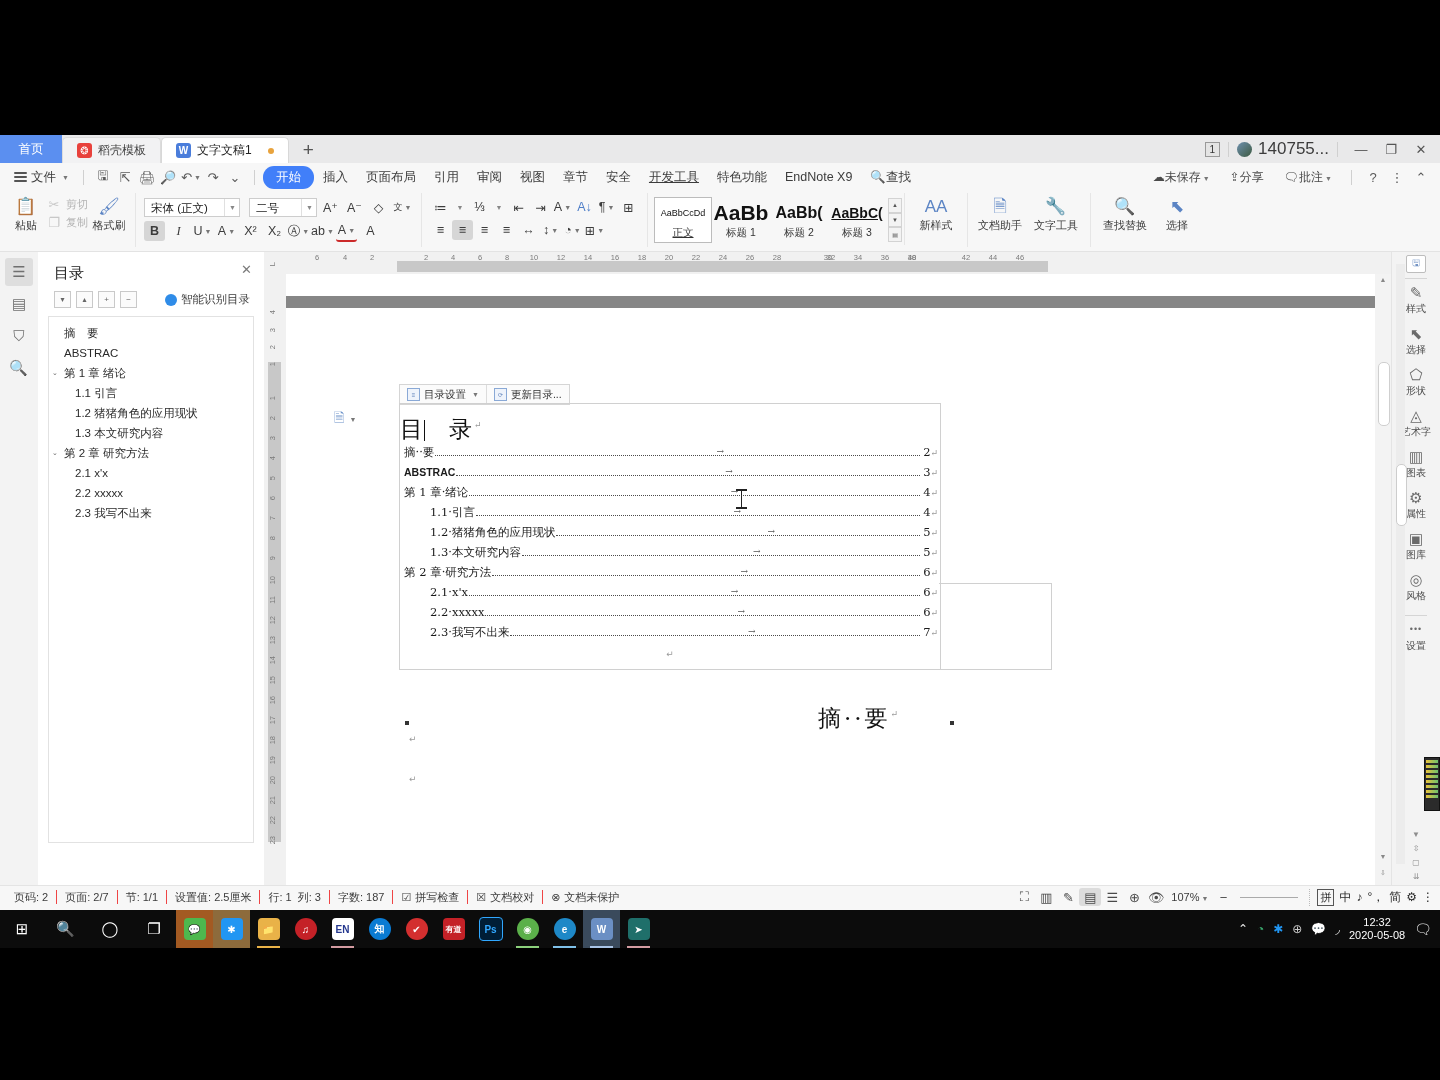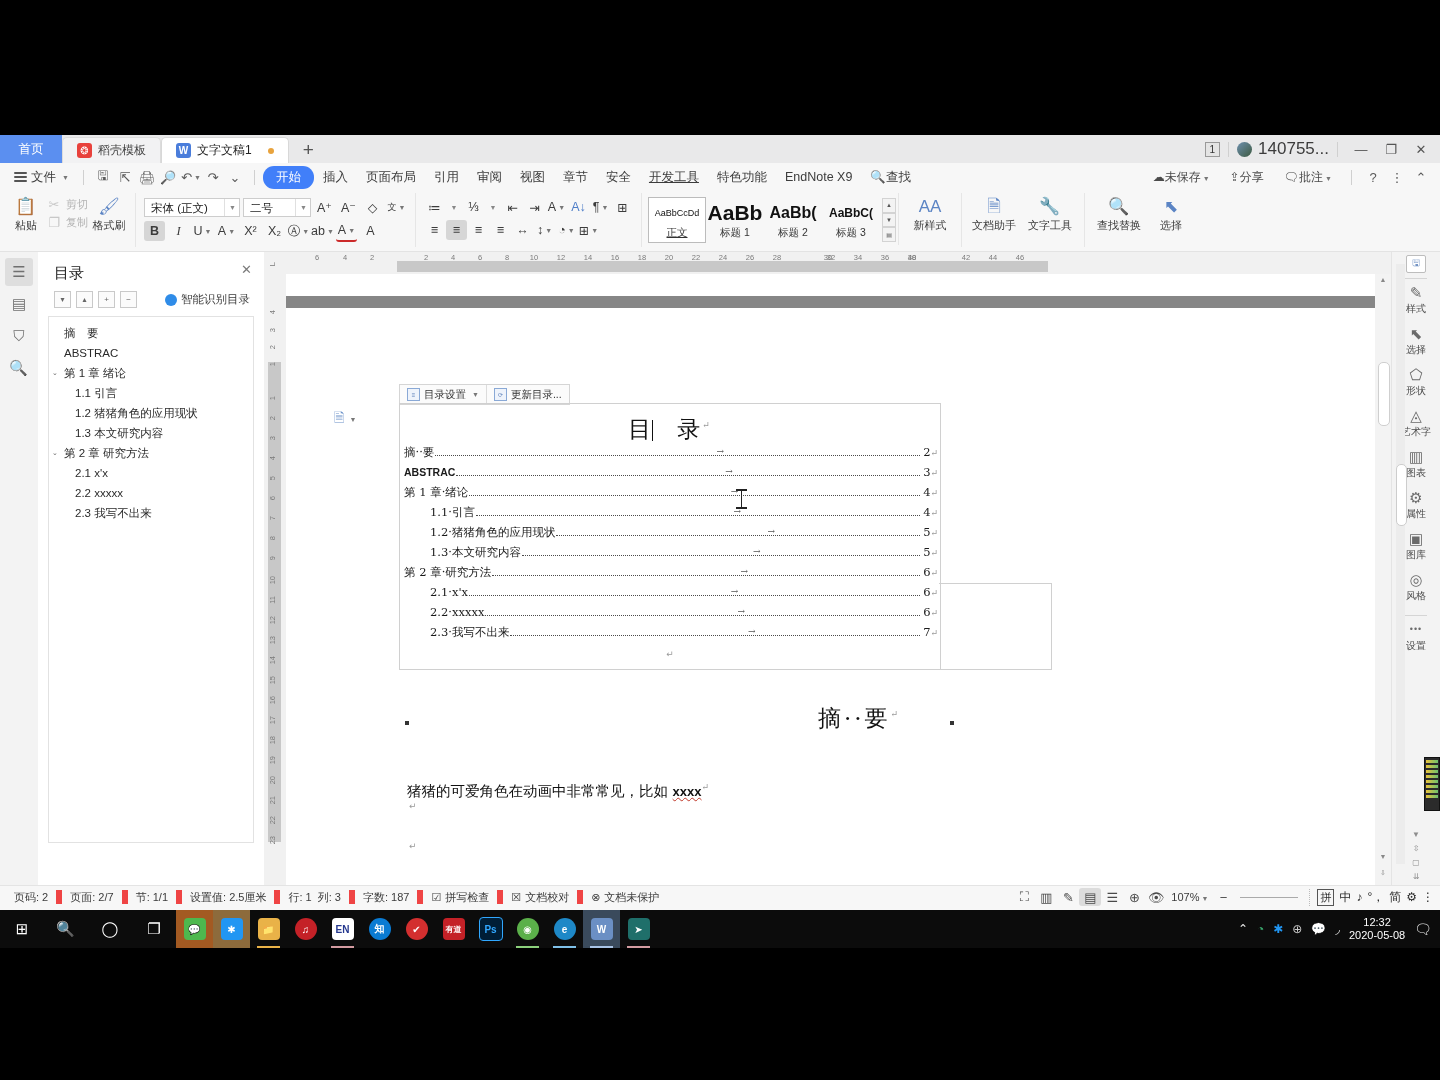--- a/index.html
+++ b/index.html
@@ -63,21 +63,21 @@
   .tb.small{width:16px;font-size:7px;color:#888;}
   .alrow{display:flex;align-items:center;gap:1px;}
 
   .styles{display:flex;align-items:center;height:50px;padding:2px 2px 0 6px;border-right:1px solid #e6e6e6;}
   .stylebox{width:58px;height:46px;display:flex;flex-direction:column;align-items:center;justify-content:center;
             border:1px solid transparent;box-sizing:border-box;}
   .stylebox.sel{border:1px solid #bcbcbc;background:#fff;}
   .stylebox .prev{font-size:9px;color:#111;line-height:26px;height:26px;display:flex;align-items:center;}
   .stylebox .prev.h1{font-size:21px;font-weight:bold;}
   .stylebox .prev.h2{font-size:16px;font-weight:bold;}
-  .stylebox .prev.h3{font-size:12px;font-weight:bold;}
+  .stylebox .prev.h3{font-size:14px;font-weight:bold;text-decoration:underline;}
   .stylebox .nm{font-size:10.5px;color:#333;}
   .stylebox.sel .nm{text-decoration:underline;}
   .spin{display:flex;flex-direction:column;justify-content:space-between;height:44px;margin-left:2px;}
   .spin div{width:12px;height:13px;border:1px solid #d3d3d3;background:#f3f3f3;font-size:6px;
             display:flex;align-items:center;justify-content:center;color:#555;}
 
   
   .main{position:relative;height:633px;background:#fff;display:flex;}
 
   .leftico{width:38px;background:#f3f3f3;padding-top:6px;display:flex;flex-direction:column;align-items:center;gap:4px;}
@@ -111,21 +111,21 @@
   .page{position:absolute;left:0;right:16px;top:56px;bottom:0;background:#fff;}
 
   .tocbar{position:absolute;left:113px;top:76px;display:flex;align-items:center;
           border:1px solid #d5d5d5;background:#fbfbfb;height:19px;font-size:10.5px;color:#333;}
   .tocbar .seg{display:flex;align-items:center;gap:4px;padding:0 7px;height:100%;}
   .tocbar .seg+.seg{border-left:1px solid #dcdcdc;}
   .miniico{width:11px;height:11px;border:1px solid #8aa9d6;background:#eef3fb;font-size:6px;color:#5b7fb8;
            display:flex;align-items:center;justify-content:center;}
 
   .tocfield{position:absolute;left:113px;top:95px;width:540px;height:265px;border:1px solid #d0d0d0;}
-  .toctitle{text-align:center;font-family:"DejaVu Serif","Liberation Serif",serif;font-size:23px;color:#111;
+  .toctitle{text-align:left;font-family:"DejaVu Serif","Liberation Serif",serif;font-size:23px;color:#111;
             padding-top:10px;letter-spacing:2px;position:relative;}
   .caretbar{display:inline-block;width:1px;height:21px;background:#111;vertical-align:-4px;margin:0 -1px;}
   .pilcrow{font-size:9px;color:#9a9a9a;vertical-align:super;}
   .tocrow{display:flex;align-items:baseline;font-size:11.5px;color:#1a1a1a;height:20px;padding:0 2px 0 4px;
           font-family:"DejaVu Serif","Liberation Serif",serif;}
   .tocrow.i1{padding-left:30px;}
   .tocrow .lbl{white-space:nowrap;}
   .tocrow .dots{flex:1;border-bottom:1px dotted #4a4a4a;margin:0 1px 3px 1px;position:relative;}
   .tocrow .arr{position:absolute;left:58%;top:-9px;font-size:9px;color:#555;}
   .tocrow .pg{white-space:nowrap;padding-left:2px;}
@@ -159,21 +159,21 @@
   .ritem .tx{font-size:10px;color:#4a4a4a;}
   .rmini{position:absolute;right:0;bottom:74px;width:14px;height:52px;background:#2b2b2b;border:1px solid #111;}
   .rmini i{display:block;height:3px;margin:2px 1px;background:linear-gradient(90deg,#e8c23a,#6ec06e);}
   .rscroll{position:absolute;left:4px;top:12px;width:9px;height:600px;background:#ececec;}
   .rscroll .th{position:absolute;left:0;top:200px;width:9px;height:60px;background:#fff;border:1px solid #cdcdcd;border-radius:5px;}
   .rbottom{position:absolute;bottom:4px;left:0;width:100%;display:flex;flex-direction:column;align-items:center;gap:5px;color:#8d8d8d;font-size:8px;}
 
   
   .status{height:22px;background:#f7f7f7;border-top:1px solid #e4e4e4;display:flex;align-items:center;
           font-size:11px;color:#3c3c3c;padding:0 6px;}
-  .st{padding:0 8px;white-space:nowrap;border-right:6px solid #ef4444;height:14px;line-height:14px;}
+  .st{padding:0 8px;white-space:nowrap;border-right:1px solid #ef4444;height:14px;line-height:14px;}
   .st.nb{border-right:none;}
   .st.ic{display:flex;align-items:center;gap:4px;}
   .status .right{margin-left:auto;display:flex;align-items:center;gap:0;}
   .sib{width:22px;height:18px;display:flex;align-items:center;justify-content:center;font-size:13px;color:#4a4a4a;border-radius:3px;}
   .sib.on{background:#dcdcdc;}
   .zoomtxt{font-size:11px;color:#3c3c3c;padding:0 4px;}
   .zline{width:58px;height:1px;background:#aaa;margin:0 6px;}
   .imebar{display:flex;align-items:center;gap:5px;border-left:1px dotted #bbb;padding-left:7px;margin-left:5px;font-size:12px;color:#2b2b2b;}
   .imebar .box{border:1px solid #555;padding:0 2px;font-size:11px;}
 
@@ -287,21 +287,21 @@
       </div>
     </div>
 
     <div class="grp">
       <div class="fontsel">
         <div class="selrow">
           <div class="combo" style="width:96px;">
             <span class="cv">宋体 (正文)</span>
             <span class="ca">▼</span>
           </div>
-          <div class="combo" style="width:68px;">
+          <div class="combo" style="width:68px;margin-left:6px;">
             <span class="cv">二号</span>
             <span class="ca">▼</span>
           </div>
           <span class="tb">A⁺</span>
           <span class="tb">A⁻</span>
           <span class="tb">◇</span>
           <span class="tb" style="font-size:9px;">文<span class="caret">▼</span></span>
         </div>
         <div class="selrow">
           <span class="tb on" style="font-weight:bold;">B</span>
@@ -632,21 +632,20 @@
         </div>
 
         <div style="position:absolute;left:653px;top:275px;width:112px;height:85px;border:1px solid #d0d0d0;border-left:none;"></div>
 
         <div class="abswrap">
           <div class="marks">
             <span class="mk" style="left:103px;top:0;"></span>
             <span class="mk" style="left:648px;top:0;"></span>
           </div>
           <div class="abstitle" style="padding-left:50px;"><span>摘··要</span><span class="pilcrow">↵</span></div>
-          <div class="abstext"><span>猪猪的可爱角色在动画中非常常见，比如 </span><span class="squig">xxxx</span><span class="pilcrow">↵</span></div>
           <div class="emptyline">↵</div>
           <div class="emptyline">↵</div>
         </div>
 
         <div style="position:absolute;left:455px;top:183px;width:1px;height:18px;background:#222;"></div>
         <div style="position:absolute;left:450px;top:181px;width:11px;height:2px;background:#222;"></div>
         <div style="position:absolute;left:450px;top:199px;width:11px;height:2px;background:#222;"></div>
       </div>
 
       <div class="vscroll">

